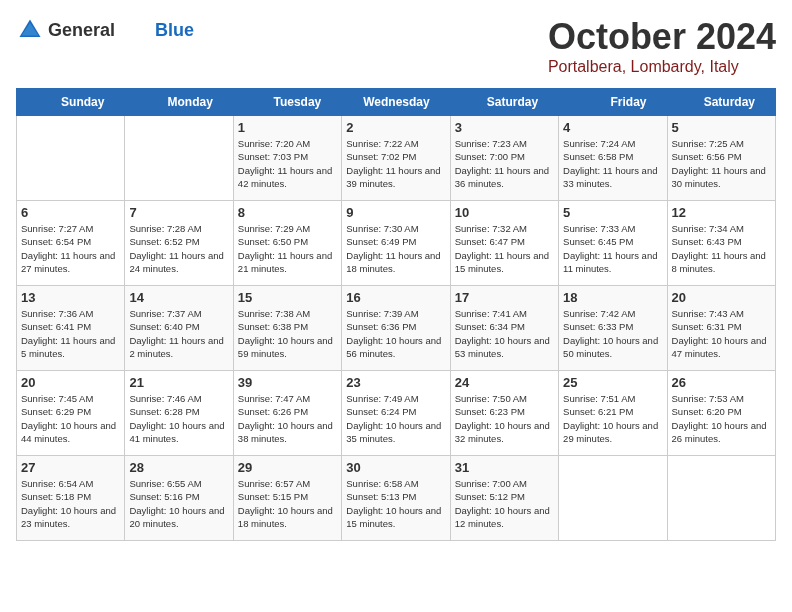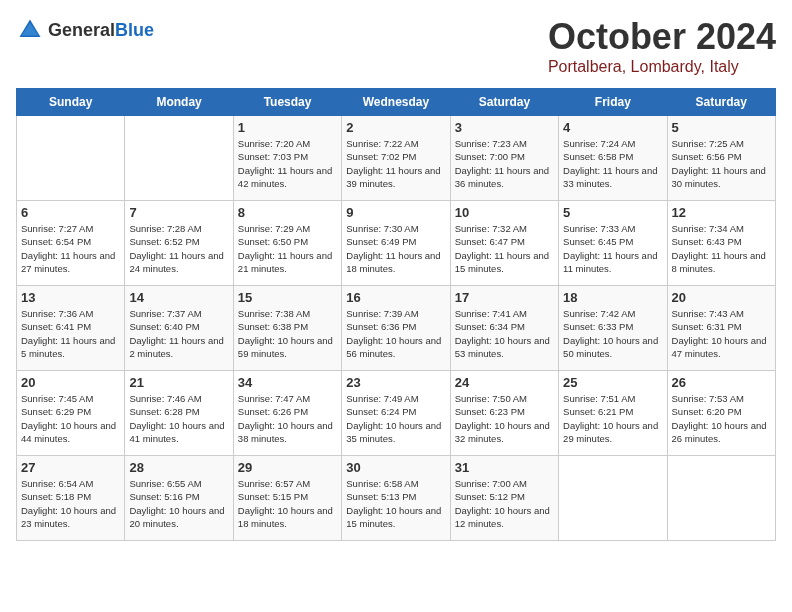--- a/index.html
+++ b/index.html
@@ -40,22 +40,22 @@
     table {
       width: 100%;
       border-collapse: collapse;
       table-layout: fixed;
     }
     thead tr th {
       background-color: #2a6bb5;
       color: #fff;
       font-size: 12px;
       font-weight: bold;
-      padding: 6px 4px;
-      text-align: center;
+      padding: 6px 20px;
+      text-align: right;
       border: 1px solid #2a6bb5;
     }
     tbody tr td {
       border: 1px solid #ccc;
       vertical-align: top;
       padding: 4px 4px 4px 4px;
       font-size: 10px;
       color: #333;
       background: #fff;
       height: 85px;
@@ -81,21 +81,21 @@
 </head>
 <body>
 
 <div class="header">
   <div class="logo">
     <svg class="logo-icon" viewBox="0 0 40 40" xmlns="http://www.w3.org/2000/svg">
       <polygon points="20,5 35,30 5,30" fill="#1a6bbf"></polygon>
       <polygon points="20,10 32,28 8,28" fill="#4a9de0" opacity="0.5"></polygon>
     </svg>
     <div>
-      <span style="font-size:18px;font-weight:bold;color:#333;">General</span><span style="font-size:18px;font-weight:bold;color:#1a6bbf;">Blue</span>
+      <span style="font-size:18px;font-weight:bold;color:#333;">General</span><span style="font-size:18px;font-weight:bold;color:#1a6bbf;padding-left:40px;">Blue</span>
     </div>
   </div>
   <div class="title-block">
     <div class="calendar-title">October 2024</div>
     <div class="calendar-subtitle">Portalbera, Lombardy, Italy</div>
   </div>
 </div>
 
 <table>
   <thead>
@@ -197,21 +197,21 @@
       <tr>
         <td>
           <span class="day-number">20</span>
           <div class="day-info">Sunrise: 7:45 AM<br>Sunset: 6:29 PM<br>Daylight: 10 hours and 44 minutes.</div>
         </td>
         <td>
           <span class="day-number">21</span>
           <div class="day-info">Sunrise: 7:46 AM<br>Sunset: 6:28 PM<br>Daylight: 10 hours and 41 minutes.</div>
         </td>
         <td>
-          <span class="day-number">34</span>
+          <span class="day-number">39</span>
           <div class="day-info">Sunrise: 7:47 AM<br>Sunset: 6:26 PM<br>Daylight: 10 hours and 38 minutes.</div>
         </td>
         <td>
           <span class="day-number">23</span>
           <div class="day-info">Sunrise: 7:49 AM<br>Sunset: 6:24 PM<br>Daylight: 10 hours and 35 minutes.</div>
         </td>
         <td>
           <span class="day-number">24</span>
           <div class="day-info">Sunrise: 7:50 AM<br>Sunset: 6:23 PM<br>Daylight: 10 hours and 32 minutes.</div>
         </td>

